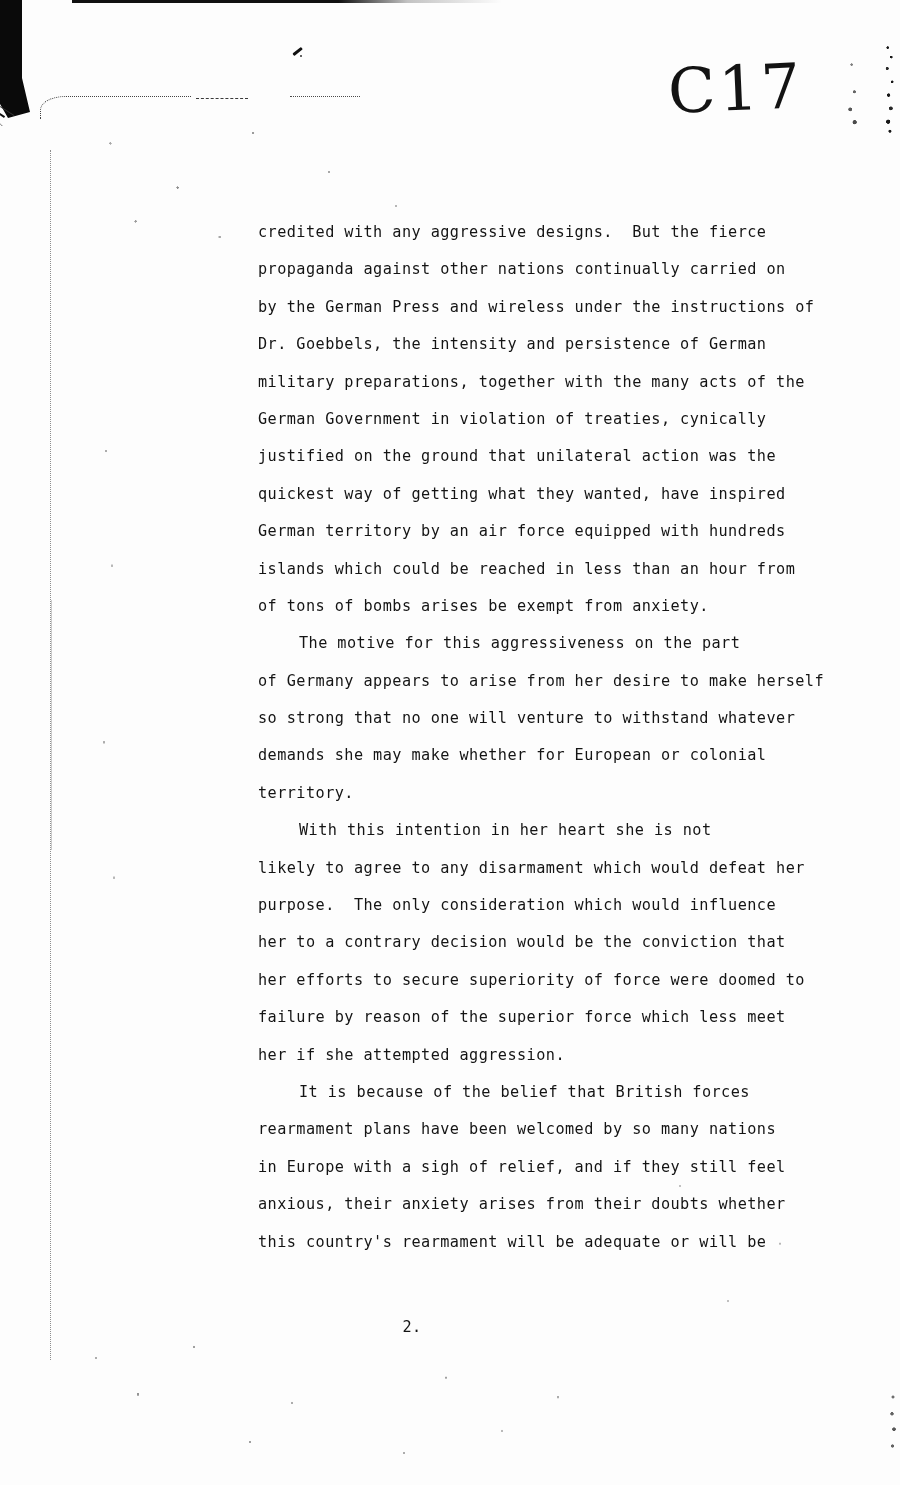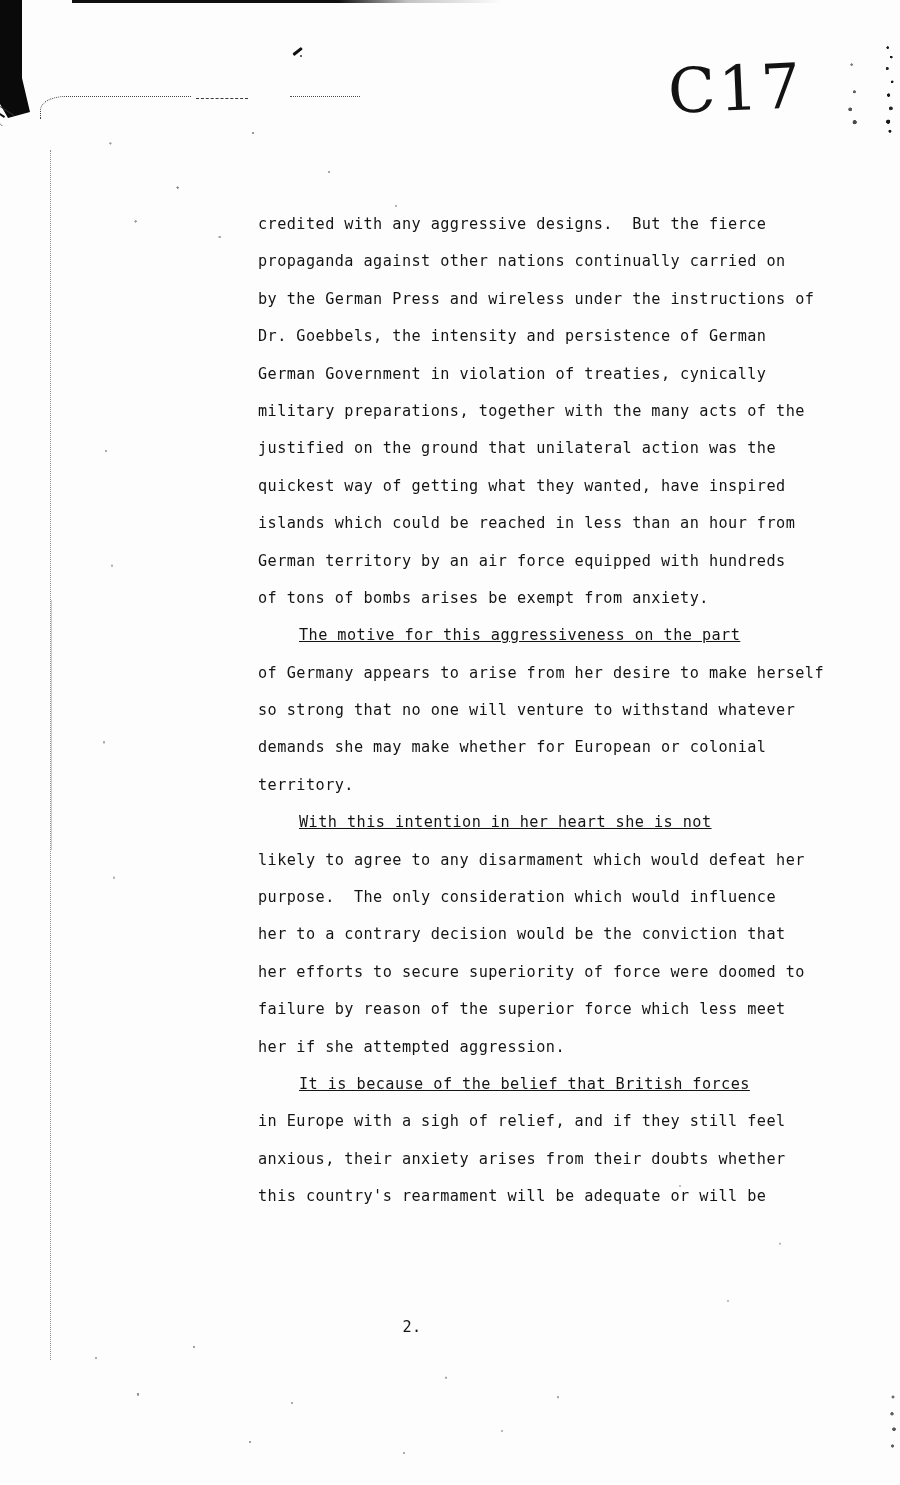--- a/index.html
+++ b/index.html
@@ -196,35 +196,35 @@
     color: #131313;
     letter-spacing: 3px;
     transform: rotate(-2.5deg);
     white-space: nowrap;
   }
 
   
   #typed-body {
     position: absolute;
     left: 258px;
-    top: 206px;
+    top: 214px;
     width: 630px;
   }
   .para {
     margin: 0 0 0 0;
   }
   .line {
     font-size: 15.2px;
     line-height: 37.4px;
     letter-spacing: 0.45px;
     color: #141414;
     white-space: pre;
     height: 37.4px;
   }
-  .line.indent { text-indent: 41px; text-decoration: underline; }
+  .line.indent { text-indent: 41px; }
 
   #page-number {
     position: absolute;
     left: 0;
     top: 1318px;
     width: 900px;
     text-align: center;
     font-size: 15.2px;
     letter-spacing: 0.45px;
     color: #141414;
@@ -256,46 +256,47 @@
   <div class="artifact" id="pencil-tick"></div>
 
   <div id="handwritten-ref">C17</div>
 
   <div id="typed-body">
       <div class="para">
         <div class="line">credited with any aggressive designs.  But the fierce</div>
         <div class="line">propaganda against other nations continually carried on</div>
         <div class="line">by the German Press and wireless under the instructions of</div>
         <div class="line">Dr. Goebbels, the intensity and persistence of German</div>
+        <div class="line">military preparations, together with the many acts of the</div>
         <div class="line">German Government in violation of treaties, cynically</div>
-        <div class="line">military preparations, together with the many acts of the</div>
         <div class="line">justified on the ground that unilateral action was the</div>
         <div class="line">quickest way of getting what they wanted, have inspired</div>
+        <div class="line">German territory by an air force equipped with hundreds</div>
         <div class="line">islands which could be reached in less than an hour from</div>
-        <div class="line">German territory by an air force equipped with hundreds</div>
         <div class="line">of tons of bombs arises be exempt from anxiety.</div>
       </div>
       <div class="para">
         <div class="line indent">The motive for this aggressiveness on the part</div>
         <div class="line">of Germany appears to arise from her desire to make herself</div>
         <div class="line">so strong that no one will venture to withstand whatever</div>
         <div class="line">demands she may make whether for European or colonial</div>
         <div class="line">territory.</div>
       </div>
       <div class="para">
         <div class="line indent">With this intention in her heart she is not</div>
         <div class="line">likely to agree to any disarmament which would defeat her</div>
         <div class="line">purpose.  The only consideration which would influence</div>
         <div class="line">her to a contrary decision would be the conviction that</div>
         <div class="line">her efforts to secure superiority of force were doomed to</div>
         <div class="line">failure by reason of the superior force which less meet</div>
         <div class="line">her if she attempted aggression.</div>
       </div>
       <div class="para">
         <div class="line indent">It is because of the belief that British forces</div>
+        <div class="line">rearmament plans have been welcomed by so many nations</div>
         <div class="line">in Europe with a sigh of relief, and if they still feel</div>
         <div class="line">anxious, their anxiety arises from their doubts whether</div>
         <div class="line">this country's rearmament will be adequate or will be</div>
       </div>
     </div>
 
   <div id="page-number">2.</div>
 
 </div>
 

